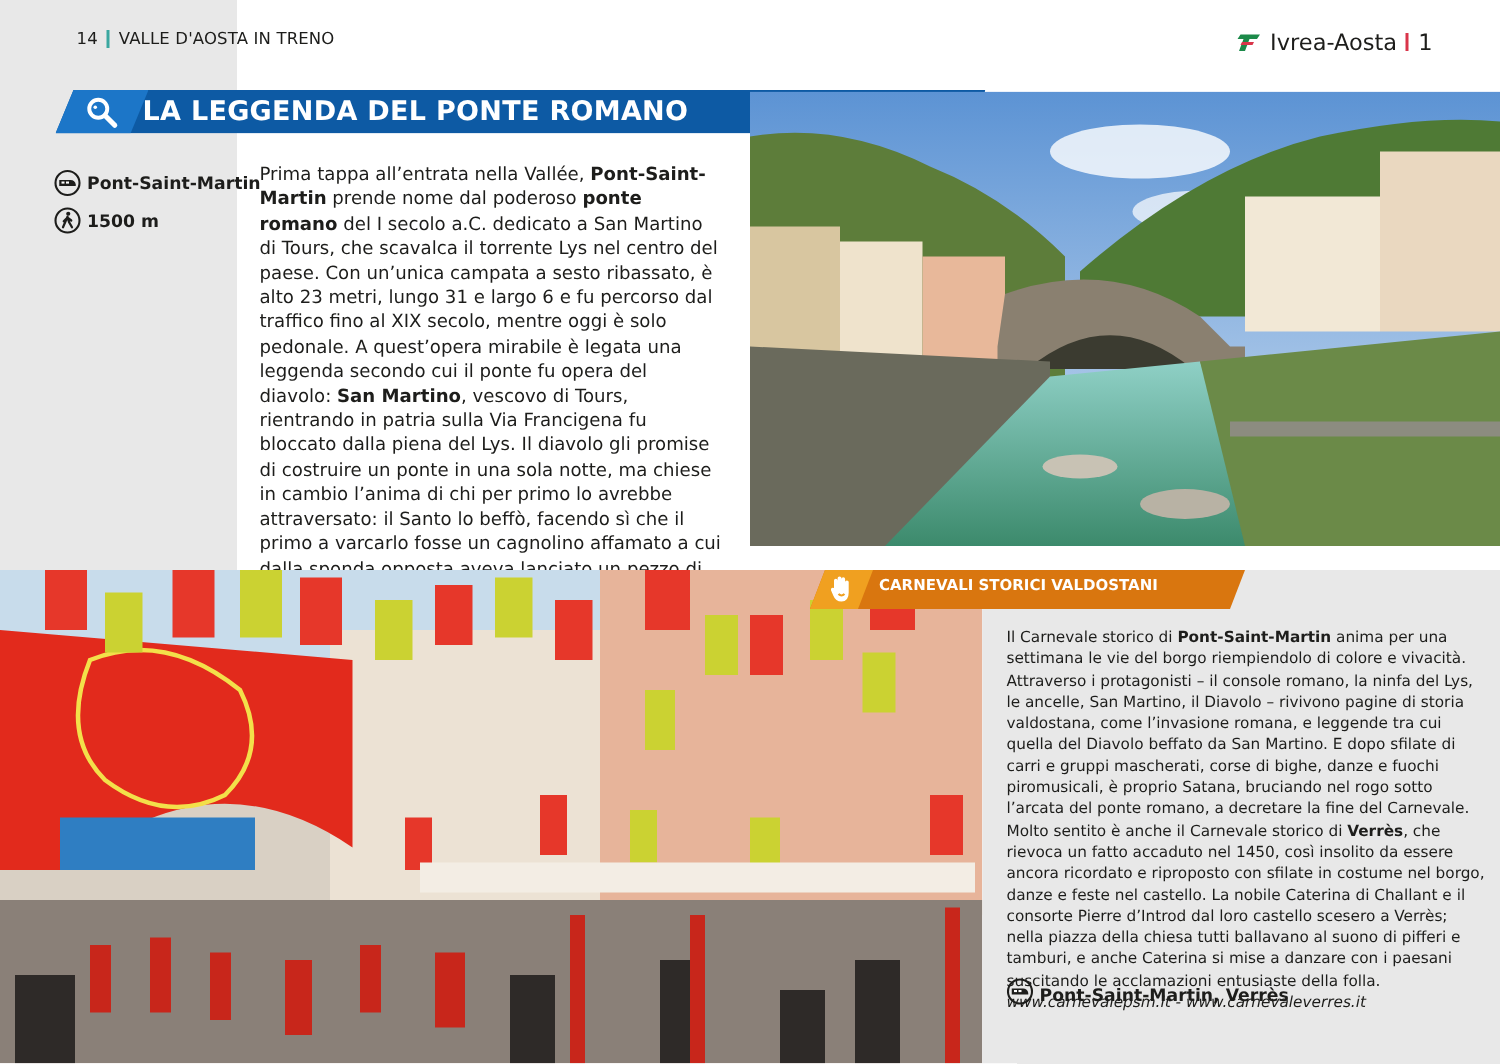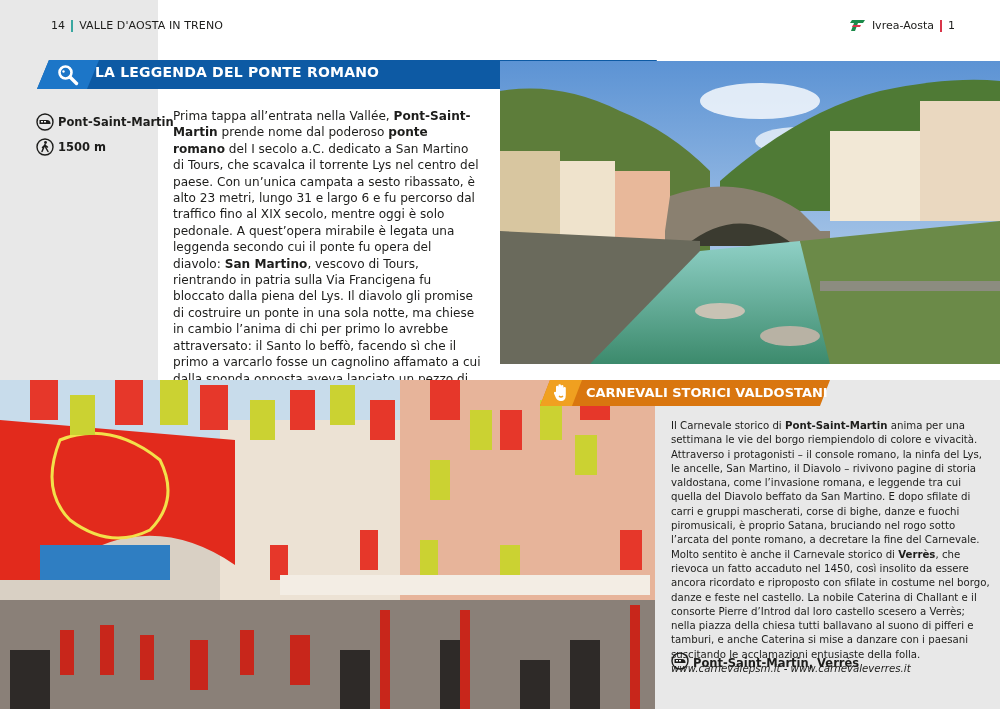--- a/index.html
+++ b/index.html
@@ -4,29 +4,29 @@
 <style>
   * { box-sizing: border-box; margin: 0; padding: 0; }
   html, body { width: 1000px; height: 709px; overflow: hidden; background: #ffffff; }
   body { position: relative; font-family: "DejaVu Sans", "Liberation Sans", sans-serif; color: #1d1d1b; }
 
   .left-gray { position: absolute; left: 0; top: 0; width: 158px; height: 380px; background: #e8e8e8; }
 
   .running-head-left { position: absolute; left: 51px; top: 19px; font-size: 11px; letter-spacing: 0.1px; color: #1d1d1b; display: flex; align-items: center; justify-content: flex-end; }
   .running-head-left .pipe, .running-head-right .pipe { display: inline-block; width: 2px; height: 12px; margin: 0 6px; }
   .running-head-left .pipe { background: #3aa7a0; }
-  .running-head-right { position: absolute; right: 45px; top: 19px; font-size: 11px; color: #1d1d1b; display: flex; align-items: center; }
+  .running-head-right { position: absolute; right: 45px; top: 19px; font-size: 15px; color: #1d1d1b; display: flex; align-items: center; }
   .running-head-right .pipe { background: #d9354a; }
   .fs-logo { width: 17px; height: 13px; margin-right: 6px; }
 
   
   .title-banner { position: absolute; left: 37px; top: 60px; width: 620px; height: 29px; }
   .title-banner .bar { position: absolute; inset: 0; background: #0d5aa4; clip-path: polygon(12px 0, 100% 0, calc(100% - 12px) 100%, 0 100%); border-radius: 0 0 14px 0; }
   .title-banner .icon-box { position: absolute; left: 0; top: 0; width: 62px; height: 29px; background: #1c76c8; clip-path: polygon(12px 0, 100% 0, calc(100% - 12px) 100%, 0 100%); display: flex; align-items: center; justify-content: center; }
-  .title-banner .title { position: absolute; left: 58px; top: 4px; color: #ffffff; font-weight: bold; font-size: 14px; letter-spacing: 0.2px; white-space: nowrap; }
+  .title-banner .title { position: absolute; left: 58px; top: 4px; color: #ffffff; font-weight: bold; font-size: 18px; letter-spacing: 0.2px; white-space: nowrap; }
 
   
   .info { position: absolute; left: 36px; top: 112px; }
   .info-row { display: flex; align-items: center; height: 20px; margin-bottom: 5px; }
   .info-row .ic { width: 18px; height: 18px; margin-right: 4px; }
   .info-row .lbl { font-size: 11.5px; font-weight: bold; color: #1d1d1b; }
 
   
   .main-text { position: absolute; left: 173px; top: 108px; width: 310px; font-size: 12.1px; line-height: 16.4px; color: #1d1d1b; }
   .main-text b { font-weight: bold; }
@@ -39,21 +39,21 @@
 
   
   .photo-carnival { position: absolute; left: 0; top: 380px; width: 655px; height: 329px; overflow: hidden; }
 
   
   .carnival-panel { position: absolute; left: 655px; top: 380px; width: 345px; height: 329px; background: #e8e8e8; }
 
   .orange-banner { position: absolute; left: 540px; top: 380px; width: 290px; height: 26px; }
   .orange-banner .bar { position: absolute; inset: 0; background: #d9760f; clip-path: polygon(10px 0, 100% 0, calc(100% - 10px) 100%, 0 100%); border-radius: 0 0 8px 0; }
   .orange-banner .icon-box { position: absolute; left: 0; top: 0; width: 42px; height: 26px; background: #f0a020; clip-path: polygon(10px 0, 100% 0, calc(100% - 10px) 100%, 0 100%); display: flex; align-items: center; justify-content: center; }
-  .orange-banner .title { position: absolute; left: 46px; top: 5px; color: #ffffff; font-weight: bold; font-size: 13px; white-space: nowrap; }
+  .orange-banner .title { position: absolute; left: 46px; top: 5px; color: #ffffff; font-weight: bold; font-size: 10px; white-space: nowrap; }
 
   .carnival-text { position: absolute; left: 671px; top: 419px; width: 320px; font-size: 10.2px; line-height: 14.3px; color: #1d1d1b; }
   .carnival-text i { font-style: italic; }
   .carnival-stations { position: absolute; left: 671px; top: 652px; display: flex; align-items: flex-end; }
   .carnival-stations .ic { width: 18px; height: 18px; margin-right: 4px; }
   .carnival-stations .lbl { font-size: 11.5px; font-weight: bold; }
 </style>
 </head>
 <body>
 

